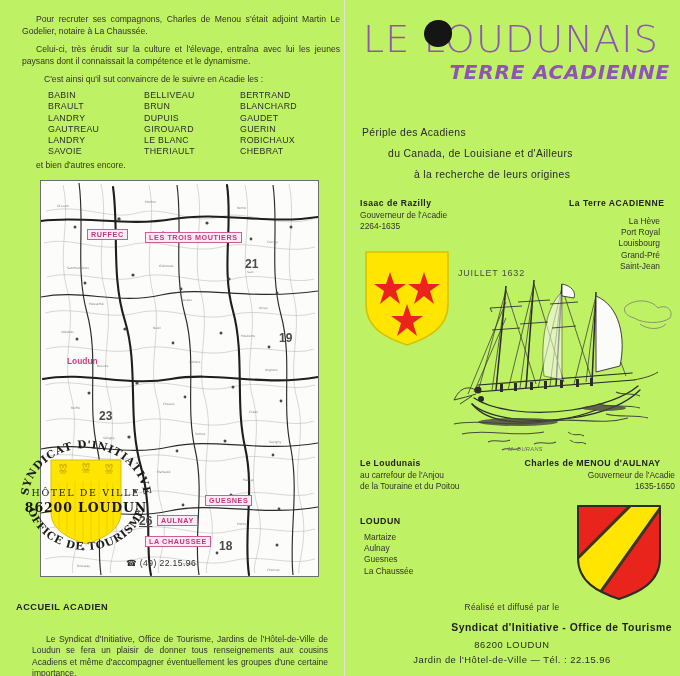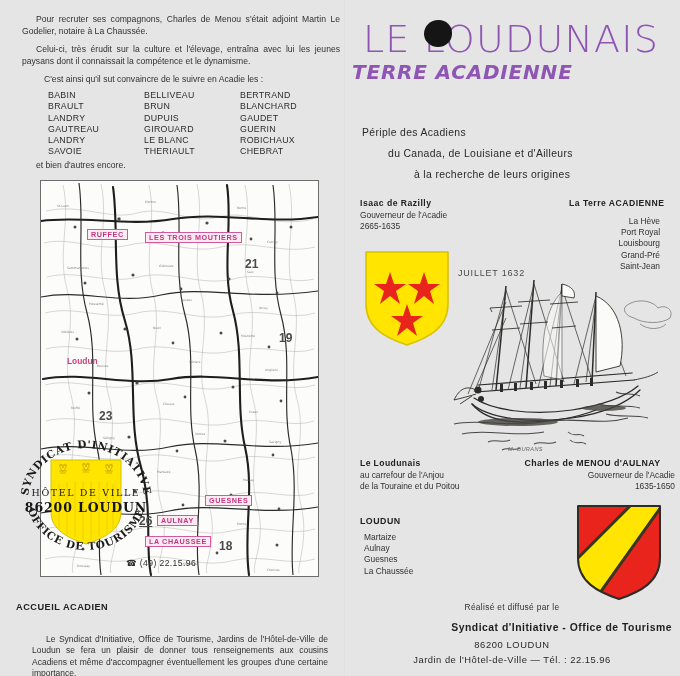--- a/index.html
+++ b/index.html
@@ -7,21 +7,21 @@
     padding: 0;
     background: #ffffff;
   }
   body {
     font-family: "Liberation Sans", sans-serif;
   }
   #page {
     position: relative;
     width: 680px;
     height: 676px;
-    background: #e5e5e5;
+    background: #bef264;
     overflow: hidden;
   }
 
   
   .left-text {
     position: absolute;
     left: 22px;
     top: 14px;
     width: 318px;
     font-size: 8.6px;
@@ -164,21 +164,21 @@
     letter-spacing: 1.2px;
     color: #8e55b4;
     line-height: 42px;
     font-family: "DejaVu Sans", sans-serif;
   }
   .brand-sub {
     position: absolute;
     left: 352px;
     top: 60px;
     width: 318px;
-    text-align: left;
+    text-align: right;
     font-size: 20px;
     font-style: italic;
     font-weight: bold;
     letter-spacing: 0.8px;
     color: #8e55b4;
     font-family: "DejaVu Sans", sans-serif;
   }
   .ink-blot {
     position: absolute;
     left: 424px;
@@ -591,21 +591,21 @@
 
   <div class="periple">
     <div class="l1">Périple des Acadiens</div>
     <div class="l2">du Canada, de Louisiane et d'Ailleurs</div>
     <div class="l3">à la recherche de leurs origines</div>
   </div>
 
   <div class="razilly-head">Isaac de Razilly</div>
   <div class="razilly-sub">
     <div>Gouverneur de l'Acadie</div>
-    <div>2665-1635</div>
+    <div>2264-1635</div>
   </div>
   <div class="shield-razilly">
     <svg width="94" height="104" viewBox="0 0 94 104">
       <path d="M6,6 L88,6 L88,58 C88,82 68,92 47,99 C26,92 6,82 6,58 Z" fill="#ffe500" stroke="#d8c200" stroke-width="1.6" stroke-linejoin="round"></path>
       <g fill="#e8241c">
         <path d="M30,26 L34,38 L46,38 L36,45 L40,58 L30,50 L20,58 L24,45 L14,38 L26,38 Z"></path>
         <path d="M64,26 L68,38 L80,38 L70,45 L74,58 L64,50 L54,58 L58,45 L48,38 L60,38 Z"></path>
         <path d="M47,58 L51,70 L63,70 L53,77 L57,90 L47,82 L37,90 L41,77 L31,70 L43,70 Z"></path>
       </g>
     </svg>

